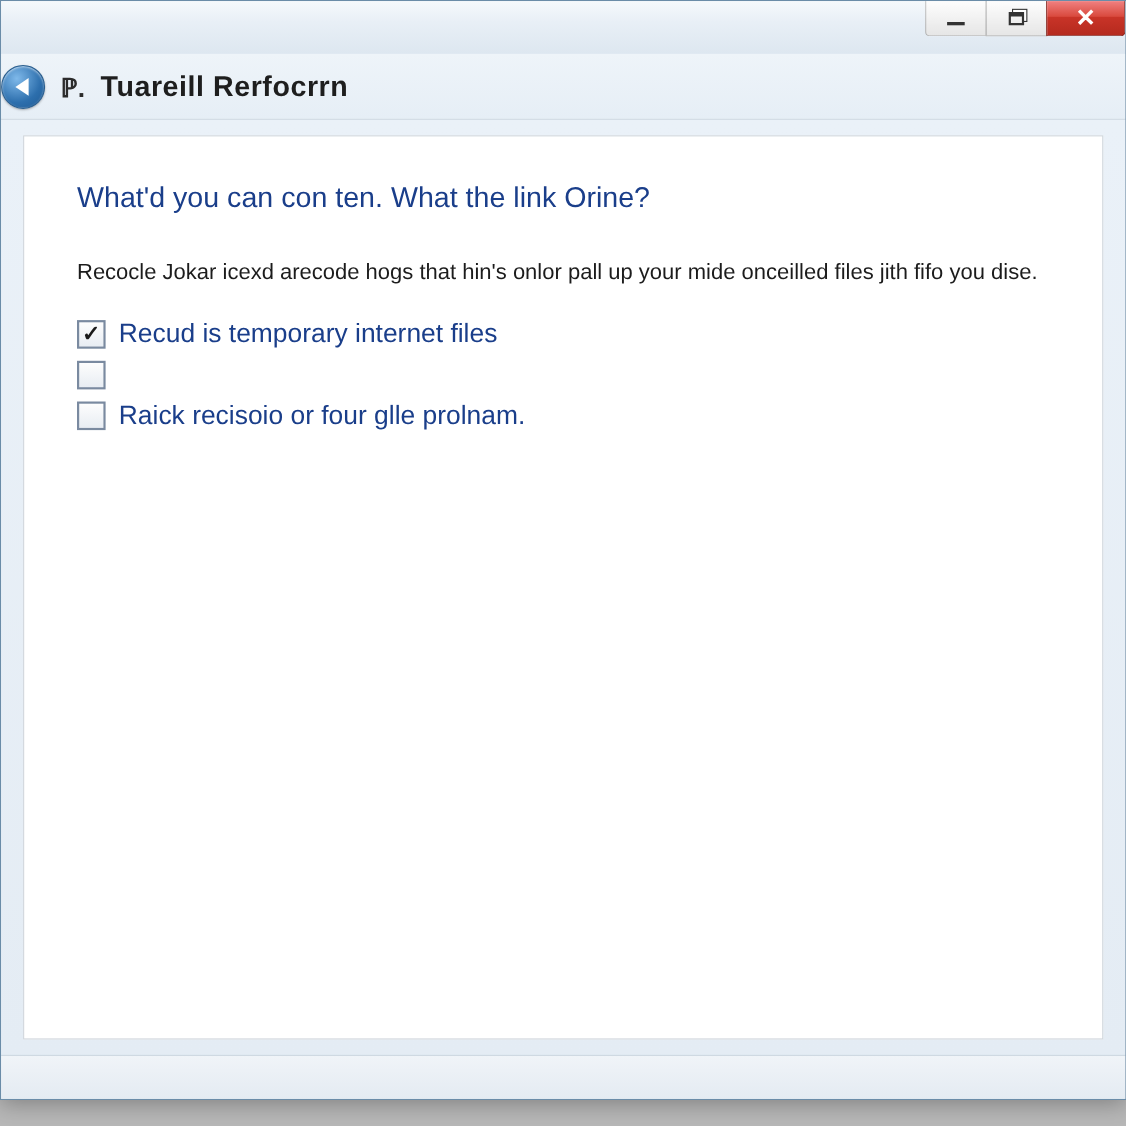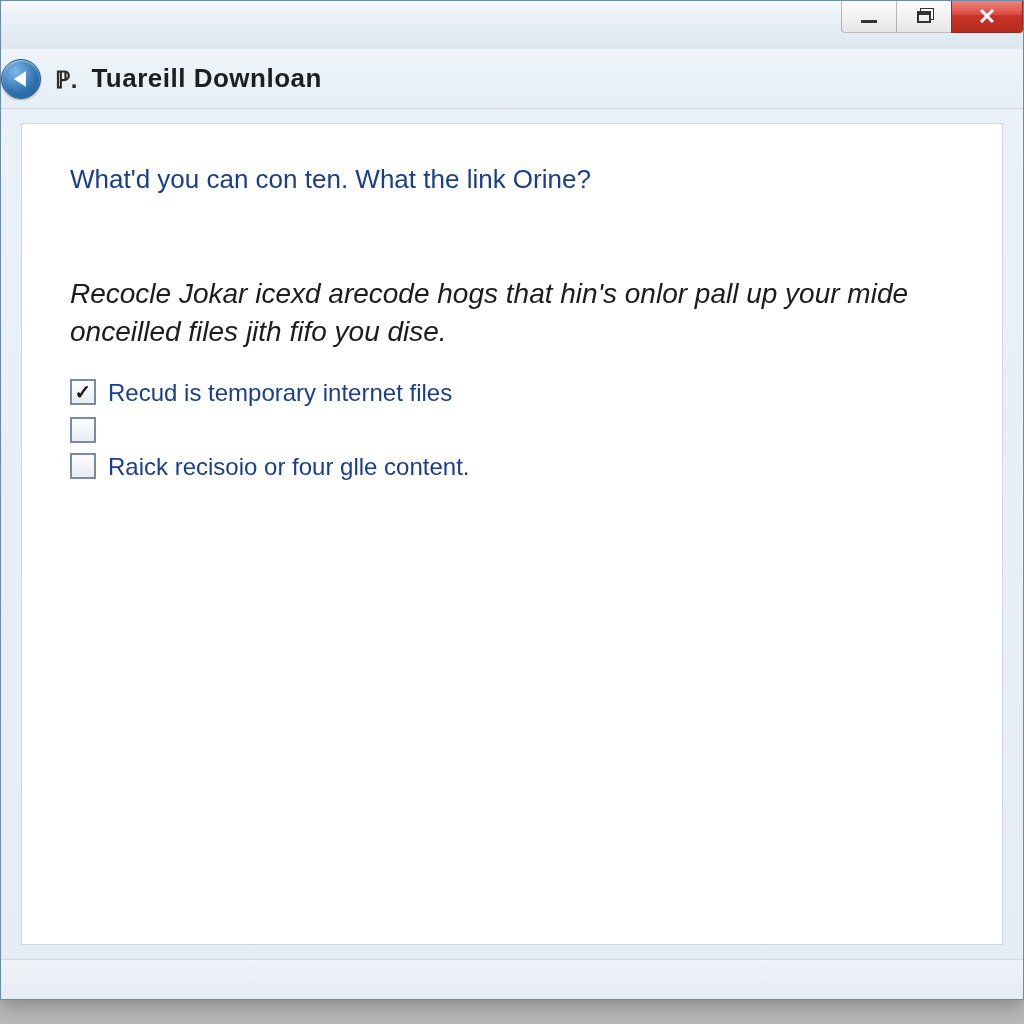--- a/index.html
+++ b/index.html
@@ -106,35 +106,34 @@
   .content {
     background: #ffffff;
     width: 100%;
     height: 100%;
     border: 1px solid #d0d6dc;
     padding: 40px 48px;
   }
   .heading {
     font-size: 26px;
     color: #1a3e8a;
-    margin-bottom: 80px;
+    margin-bottom: 40px;
     font-weight: 400;
   }
   .desc {
-    font-size: 28px;
+    font-size: 20px;
     color: #1c1c1c;
     line-height: 1.35;
     margin-bottom: 28px;
     max-width: 880px;
-    font-style: italic;
   }
   .check-list { list-style: none; }
   .check-item {
     display: flex;
-    align-items: flex-start;
+    align-items: center;
     gap: 12px;
     margin-bottom: 10px;
   }
   .checkbox {
     width: 26px; height: 26px;
     border: 2px solid #7a8aa0;
     background: linear-gradient(to bottom, #fdfdfd, #e8edf3);
     display: flex; align-items: center; justify-content: center;
     flex-shrink: 0;
   }
@@ -173,41 +172,41 @@
         <span class="x">✕</span>
       </div>
     </div>
   </div>
 
   <div class="headerband">
     <div class="back-btn">
       <div class="back-arrow"></div>
     </div>
     <span class="wiz-icon">ℙ.</span>
-    <span class="wiz-title">Tuareill Downloan</span>
+    <span class="wiz-title">Tuareill Rerfocrrn</span>
   </div>
 
   <div class="content-outer">
     <div class="content">
 
       <h1 class="heading">What'd you can con ten. What the link Orine?</h1>
 
       <p class="desc">Recocle Jokar icexd arecode hogs that hin's onlor pall up your mide onceilled files jith fifo you dise.</p>
 
       <ul class="check-list">
         <li class="check-item">
           <span class="checkbox checked"></span>
           <span class="check-label">Recud is temporary internet files</span>
         </li>
         <li class="check-item">
           <span class="checkbox"></span>
         </li>
         <li class="check-item">
           <span class="checkbox"></span>
-          <span class="check-label">Raick recisoio or four glle content.</span>
+          <span class="check-label">Raick recisoio or four glle prolnam.</span>
         </li>
       </ul>
 
     </div>
   </div>
 
   <div class="footer"></div>
 
 </div>
 

